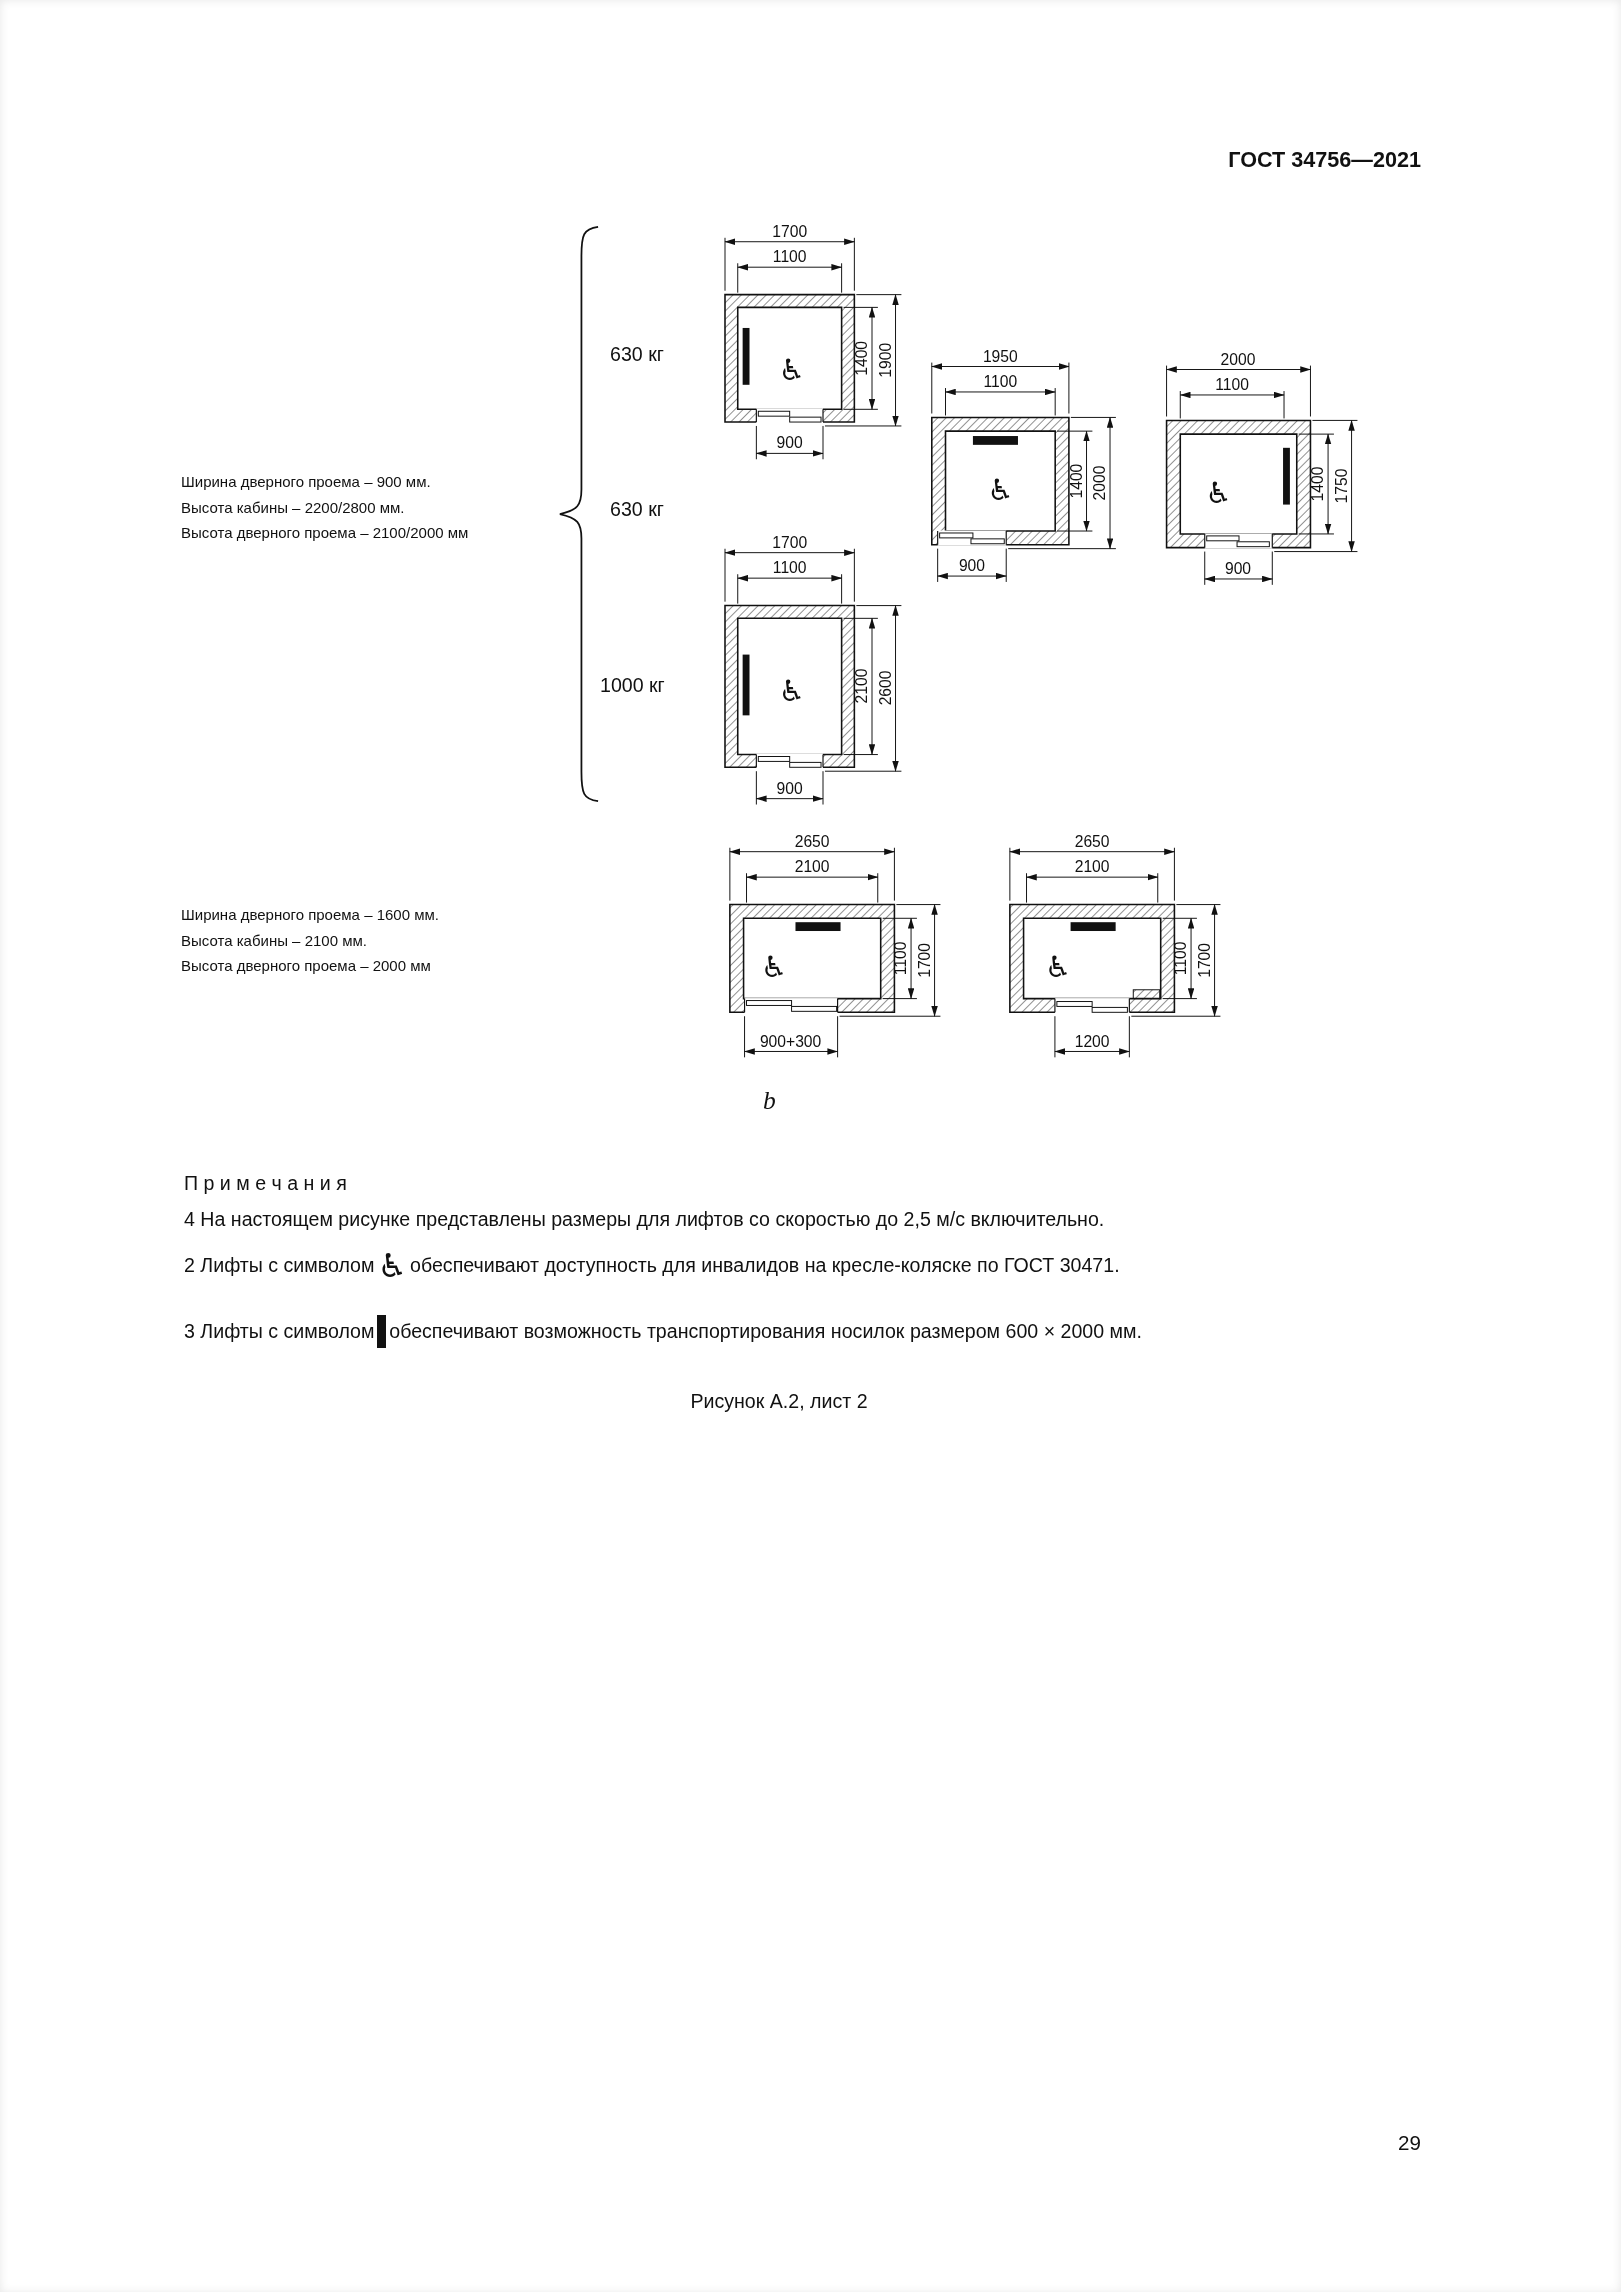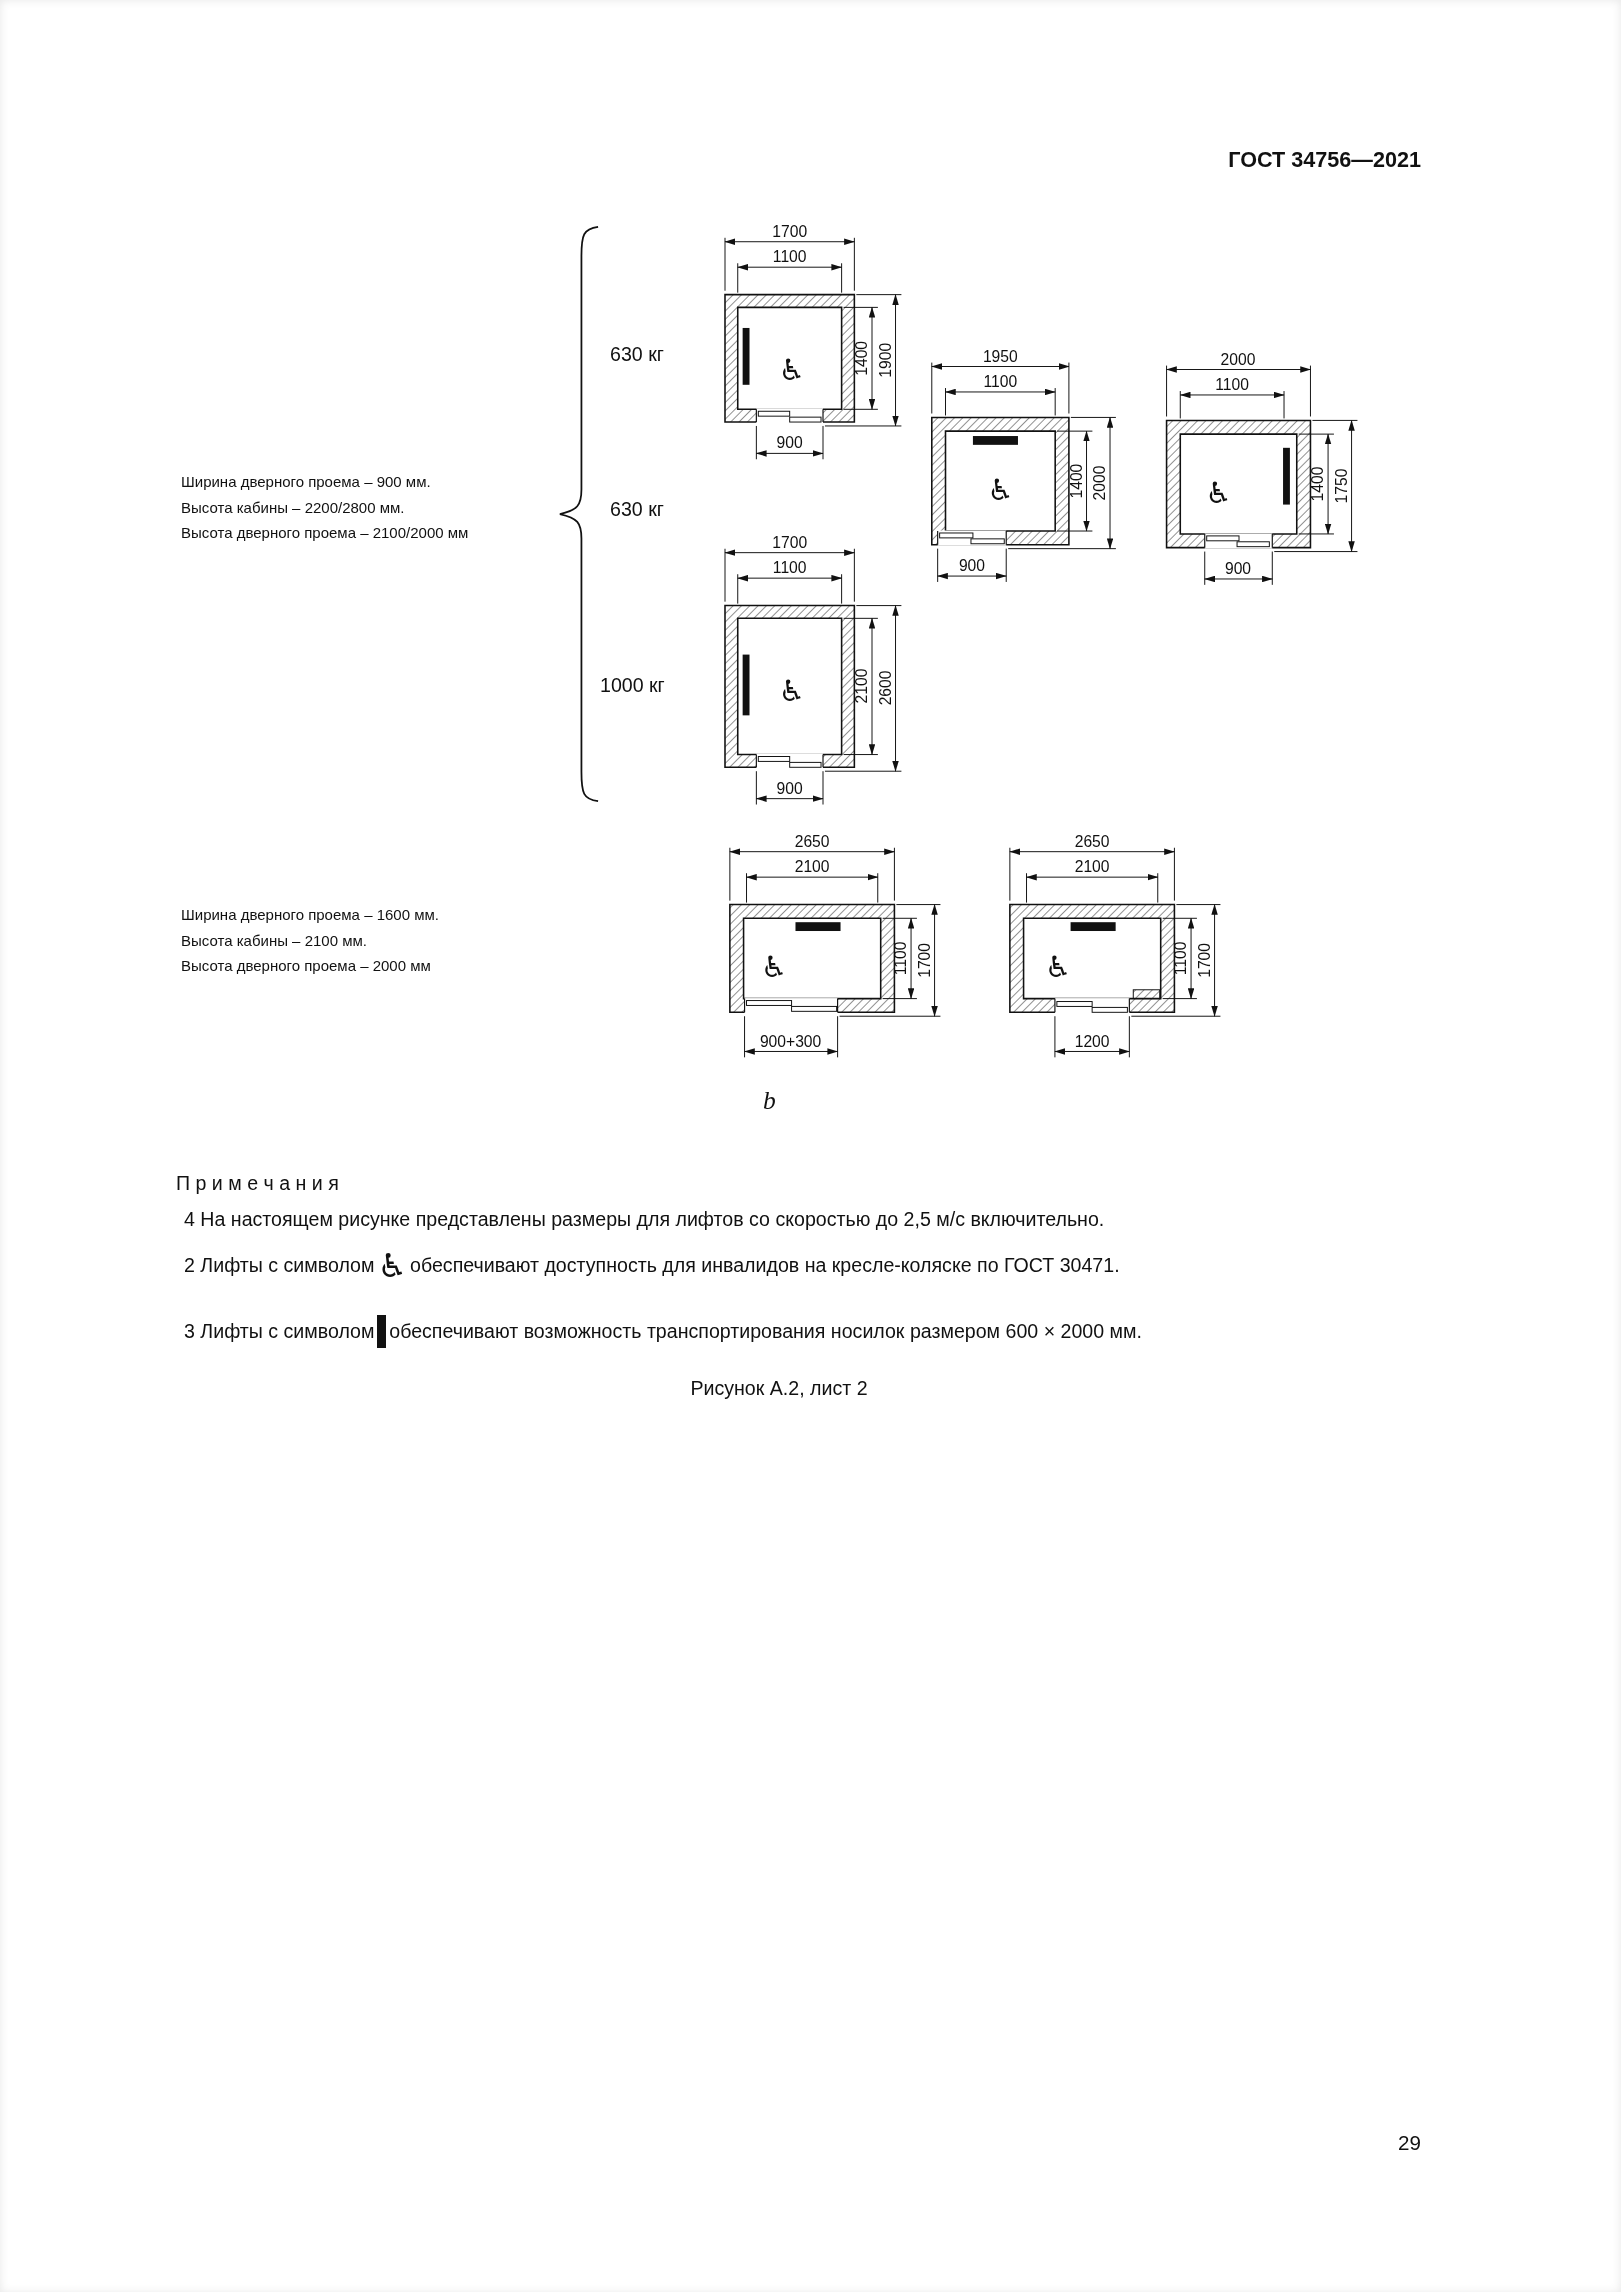--- a/index.html
+++ b/index.html
@@ -7,21 +7,21 @@
   body {
     width:1621px; height:2293px; position:relative;
     font-family:"Liberation Sans", sans-serif; color:#111;
     box-shadow: inset 0 0 9.8px rgba(0,0,0,0.10);
   }
   .abs { position:absolute; }
   .header { font-size:21.6px; font-weight:bold; text-align:right; }
   .desc { font-size:15px; line-height:25.5px; }
   .weight { font-size:19.6px; }
   .sublabel { font-family:"Liberation Serif", serif; font-style:italic; font-size:25.5px; }
-  .caption { font-size:19.6px; text-align:center; }
+  .caption { font-size:19.6px; text-align:center;margin-top:13px; }
   .notes-title { font-size:19.6px; }
   .note { font-size:19.6px; }
   .note-flex { display:flex; align-items:center; gap:3px; white-space:nowrap; }
   .wc-inline { font-family:"DejaVu Sans", sans-serif; font-size:33px; line-height:1; }
   .stretcher-inline { display:inline-block; width:8.8px; height:33px; background:#111; }
   .pagenum { font-size:20.6px; text-align:right;margin-top:32px; }
   svg.diagram, svg.brace { position:absolute; overflow:visible; }
   svg text { font-family:"Liberation Sans", sans-serif; font-size:16px; fill:#111; }
   svg .wc { font-family:"DejaVu Sans", sans-serif; font-size:30px; }
   .dim line { stroke:#111; stroke-width:1; }
@@ -331,21 +331,21 @@
   <g class="dim">
     <line x1="101" y1="192" x2="101" y2="234"></line>
       <line x1="177" y1="192" x2="177" y2="234"></line>
     <line x1="101" y1="228" x2="177" y2="228" marker-start="url(#arr)" marker-end="url(#arr)"></line>
     <text x="139" y="223" text-anchor="middle">1200</text>
   </g>
 </svg>
 
 <div class="abs sublabel" style="left:763px; top:1086px;">b</div>
 
-<div class="abs notes-title" style="left:176px; top:1172px;">П р и м е ч а н и я</div>
+<div class="abs notes-title" style="left:184px; top:1172px;">П р и м е ч а н и я</div>
 <div class="abs note" style="left:184px; top:1208px; width:1255px;">4  На настоящем рисунке представлены размеры для лифтов со скоростью до 2,5 м/с включительно.</div>
 <div class="abs note note-flex" style="left:184px; top:1249px;">
   <span>2  Лифты с символом</span>
   <span class="wc-inline">♿</span>
   <span>обеспечивают доступность для инвалидов на кресле-коляске по ГОСТ 30471.</span>
 </div>
 <div class="abs note note-flex" style="left:184px; top:1315px;">
   <span>3  Лифты с символом</span>
   <span class="stretcher-inline"></span>
   <span>обеспечивают возможность транспортирования носилок размером 600 × 2000 мм.</span>

